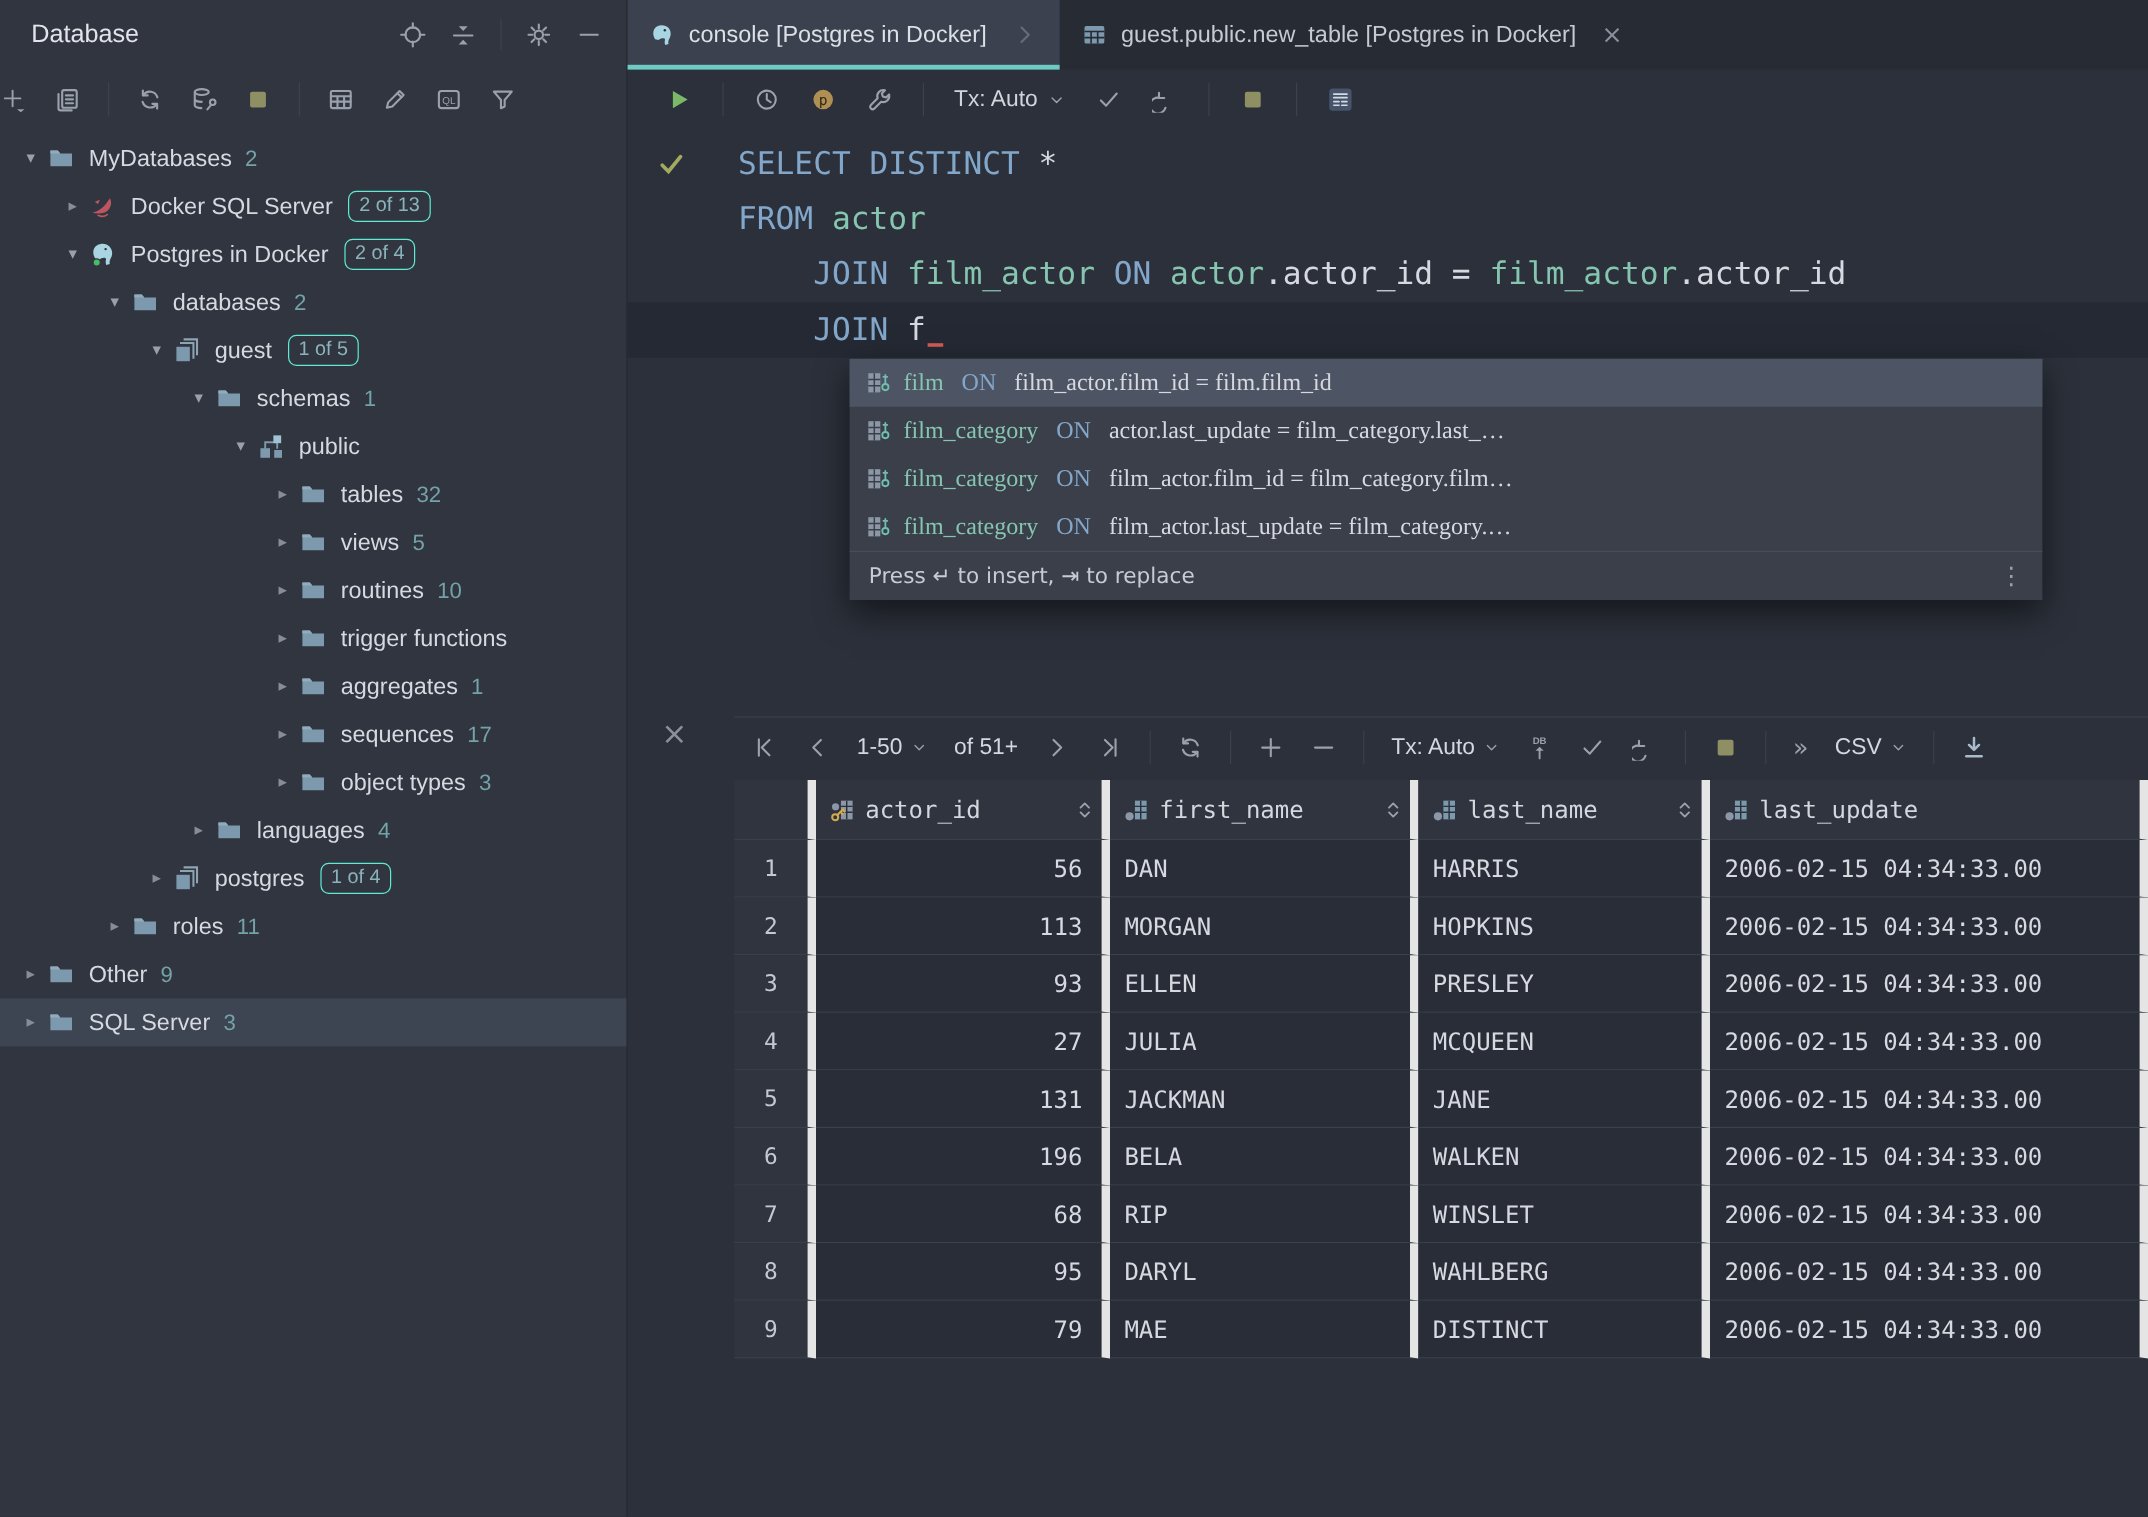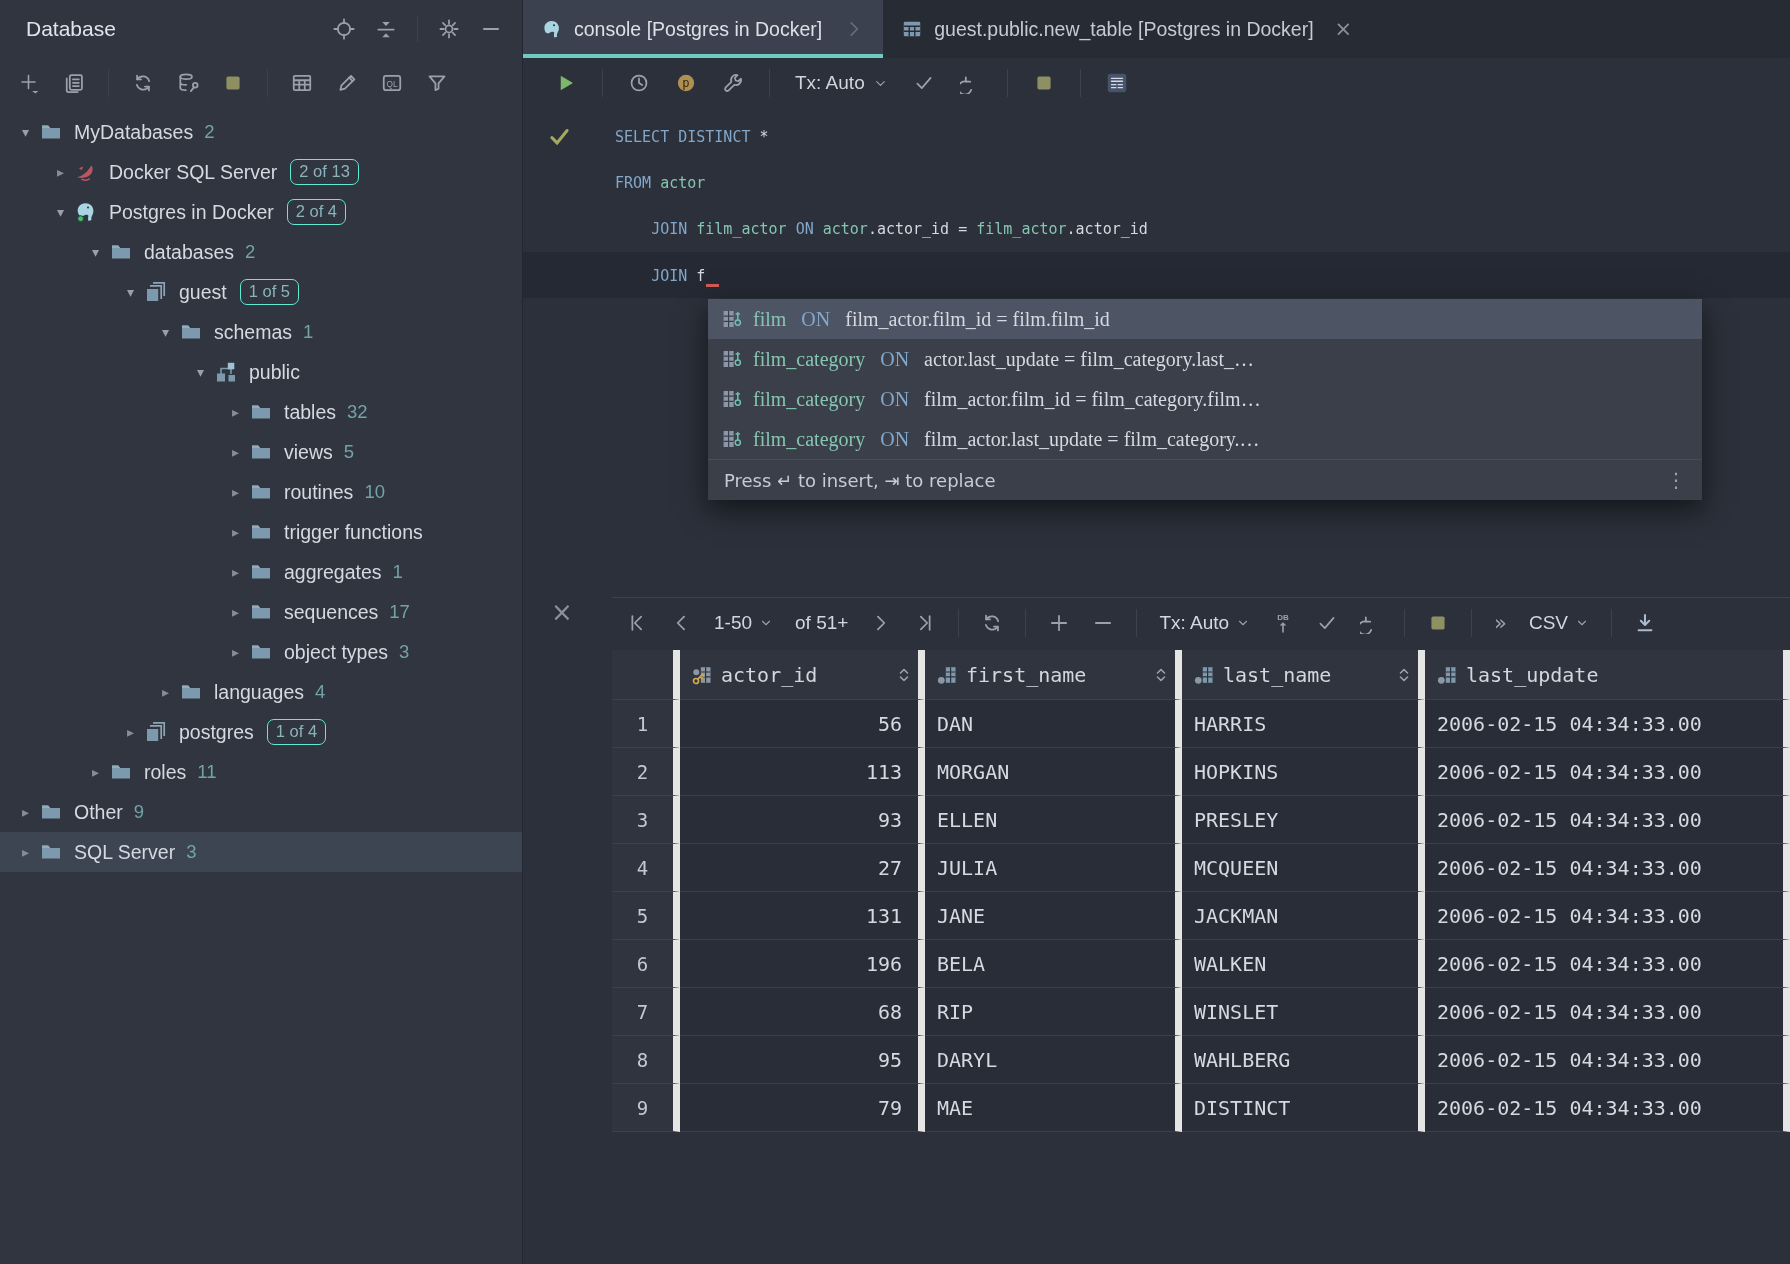--- a/index.html
+++ b/index.html
@@ -9,21 +9,21 @@
   .s{stroke:#9aa1ad;fill:none;stroke-linecap:round;stroke-linejoin:round;stroke-width:1.6}
   .sep{width:1px;height:28px;background:#3b414d;flex:none}
   .glyph{font-family:"DejaVu Sans",sans-serif}
 
   
   .sidebar{position:absolute;left:0;top:0;width:522px;height:1264px;background:#31353f;border-right:1px solid #232731}
   .sb-header{height:58px;display:flex;align-items:center;padding:0 20px 0 26px}
   .sb-title{flex:1;font-size:21px;color:#e1e4ea}
   .hicons{display:flex;align-items:center;gap:20px}
   .vsep{width:1px;height:26px;background:#3d424e}
-  .sb-toolbar{height:50px;display:flex;align-items:center;gap:23px;padding-left:18px}
+  .sb-toolbar{height:50px;display:flex;align-items:center;gap:23px;}
   .tree{position:absolute;top:112px;left:0;right:0}
   .trow{height:40px;display:flex;align-items:center;font-size:19.5px;color:#d5d9e0;white-space:nowrap;cursor:default}
   .trow.sel{background:#3e4552}
   .arrow{width:27px;text-align:center;font-size:14px;color:#99a0ac;flex:none;font-family:"DejaVu Sans",sans-serif}
   .arrow.closed{color:#868d99}
   .ticon{width:26px;height:24px;margin-right:9px;flex:none;display:inline-flex}
   .ticon svg{width:24px;height:24px}
   .tcount{margin-left:11px;color:#73a2a9;font-size:18.5px}
   .tbadge{margin-left:13px;color:#8ab4bb;font-size:16.5px;border:1px solid #5eead4;border-radius:7px;padding:1px 8px 2px;line-height:1.25}
 
@@ -34,21 +34,21 @@
   .tab .icon svg{width:24px;height:24px}
   .tab.active{background:#3b414e;color:#dde0e6}
   .tab.active::after{content:"";position:absolute;left:0;right:0;bottom:0;height:4px;background:#6ecac2}
   .tchev{opacity:.45;margin-left:10px}
   .tclose{color:#8a919d;font-size:21px;margin-left:10px;font-family:"DejaVu Sans",sans-serif}
   .ed-toolbar{height:50px;display:flex;align-items:center;gap:25px;padding-left:32px}
   .txsel{display:flex;align-items:center;gap:8px;font-size:19px;color:#d0d4db}
   .caretline{position:absolute;left:0;right:0;top:252px;height:46px;background:#242933}
   .gutter-check{position:absolute;left:25px;top:125px;width:23px;height:23px}
   .code-line{position:absolute;left:92px;height:46px;line-height:46px;white-space:pre;
-    font-family:"DejaVu Sans Mono",monospace;font-size:15px;color:#d6d9e0}
+    font-family:"DejaVu Sans Mono",monospace;font-size:26px;color:#d6d9e0}
   .kw{color:#83a7ca}.id{color:#86c6b1}.pl{color:#d6d9e0}
   .caret{display:inline-block;width:13px;height:26px;border-bottom:3px solid #cf5b56;transform:translateY(6px);margin-left:1px}
 
   
   .popup{position:absolute;left:708px;top:299px;width:994px;background:#3a3f4a;z-index:6;
     box-shadow:0 10px 26px rgba(0,0,0,.55)}
   .prow{height:40px;display:flex;align-items:center;gap:10px;padding:0 13px;white-space:pre;overflow:hidden;
     font-family:Liberation Serif, serif;font-size:20px;color:#d6d9e0}
   .prow.sel{background:#4d5464}
   .prow .icon svg{width:22px;height:22px}
@@ -700,22 +700,22 @@
     <div class="gcell gdata txt">ELLEN</div>
     <div class="gcell gdata txt">PRESLEY</div>
     <div class="gcell gdata txt">2006-02-15 04:34:33.00</div>
     <div class="gcell gnum">4</div>
     <div class="gcell gdata rnum">27</div>
     <div class="gcell gdata txt">JULIA</div>
     <div class="gcell gdata txt">MCQUEEN</div>
     <div class="gcell gdata txt">2006-02-15 04:34:33.00</div>
     <div class="gcell gnum">5</div>
     <div class="gcell gdata rnum">131</div>
+    <div class="gcell gdata txt">JACKMAN</div>
     <div class="gcell gdata txt">JANE</div>
-    <div class="gcell gdata txt">JACKMAN</div>
     <div class="gcell gdata txt">2006-02-15 04:34:33.00</div>
     <div class="gcell gnum">6</div>
     <div class="gcell gdata rnum">196</div>
     <div class="gcell gdata txt">BELA</div>
     <div class="gcell gdata txt">WALKEN</div>
     <div class="gcell gdata txt">2006-02-15 04:34:33.00</div>
     <div class="gcell gnum">7</div>
     <div class="gcell gdata rnum">68</div>
     <div class="gcell gdata txt">RIP</div>
     <div class="gcell gdata txt">WINSLET</div>

